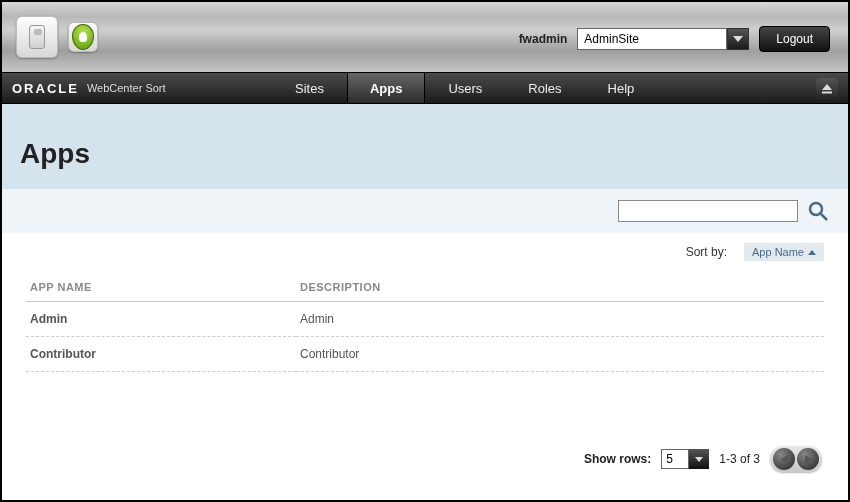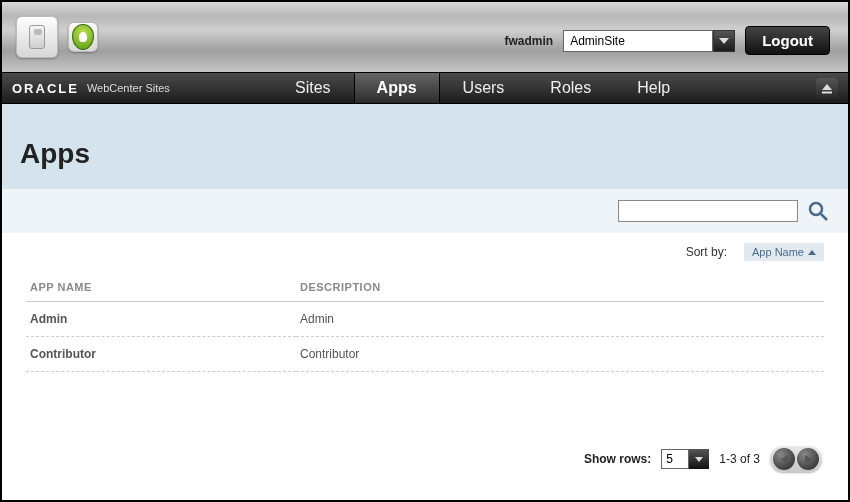--- a/index.html
+++ b/index.html
@@ -13,29 +13,29 @@
   .switch-shape { width: 16px; height: 24px; background: linear-gradient(#f5f5f5,#cfcfcf); border:1px solid #999; border-radius:3px; position:relative; }
   .switch-shape::after{ content:""; position:absolute; left:4px; top:3px; width:8px; height:6px; background:#bbb; border-radius:2px;}
   .shield-shape { width: 22px; height: 26px; background: radial-gradient(circle at 50% 30%, #b9e04a, #5a9a12); border-radius: 50% 50% 50% 50% / 45% 45% 55% 55%; border:1px solid #3f6b0b; display:flex; align-items:center; justify-content:center;}
   .shield-shape::after{ content:""; width:8px; height:10px; background:#fff; border-radius:50% 50% 40% 40%;}
   .top-right { position:absolute; right: 18px; top: 24px; display:flex; align-items:center; gap:10px; }
   .user-label { font-weight:bold; color:#222; font-size:12px; }
   .site-select { display:flex; align-items:center; }
   .site-select input { height:22px; width:150px; border:1px solid #666; padding:0 6px; font-size:12px; background:#fff; }
   .dd-btn { width:22px; height:22px; background:linear-gradient(#555,#1a1a1a); border:1px solid #333; display:flex; align-items:center; justify-content:center; cursor:pointer; }
   .dd-btn svg { fill:#ddd; }
-  .logout-btn { background:linear-gradient(#444,#111); color:#fff; border:1px solid #000; border-radius:4px; padding:5px 16px; font-size:15px; font-weight:bold; cursor:pointer; }
+  .logout-btn { background:linear-gradient(#444,#111); color:#fff; border:1px solid #000; border-radius:4px; padding:5px 16px; font-size:12px; font-weight:normal; cursor:pointer; }
 
   
   .navbar { height:32px; background:linear-gradient(#4a4a4a,#1c1c1c); display:flex; align-items:center; color:#e8e8e8; border-top:1px solid #000; border-bottom:1px solid #000; padding:0 10px; position:relative;}
   .brand { display:flex; align-items:center; gap:8px; }
   .brand-oracle { font-weight:bold; letter-spacing:2px; font-size:13px; color:#fff;}
   .brand-sub { font-size:11px; color:#ddd; }
   .nav-items { position:absolute; left:270px; top:0; height:100%; display:flex; align-items:center; }
-  .nav-item { padding:8px 22px; height:100%; display:flex; align-items:center; color:#eee; font-size:16px; cursor:pointer; border-left:1px solid rgba(0,0,0,0); border-right:1px solid rgba(0,0,0,0);}
+  .nav-item { padding:8px 22px; height:100%; display:flex; align-items:center; color:#eee; font-size:13px; cursor:pointer; border-left:1px solid rgba(0,0,0,0); border-right:1px solid rgba(0,0,0,0);}
   .nav-item.active { background:linear-gradient(#666,#2c2c2c); border-left:1px solid #000; border-right:1px solid #000; color:#fff; font-weight:bold;}
   .eject-btn { position:absolute; right:10px; top:5px; width:22px; height:22px; border-radius:4px; background:linear-gradient(#555,#222); display:flex; align-items:center; justify-content:center; cursor:pointer; }
   .eject-btn svg{ fill:#ddd;}
 
   
   .page-head { background:#d4e3ec; padding:34px 18px 18px; border-bottom:1px solid #d4e3ec;}
   .page-title { font-size:28px; font-weight:bold; color:#222;}
 
   
   .search-row { background:#eef4f7; padding:10px 18px; display:flex; justify-content:flex-end; align-items:center; gap:8px;}
@@ -88,21 +88,21 @@
             </svg>
         </div>
       </div>
       <button class="logout-btn">Logout</button>
     </div>
   </div>
 
   <div class="navbar">
     <div class="brand">
       <span class="brand-oracle">ORACLE</span>
-      <span class="brand-sub">WebCenter Sites</span>
+      <span class="brand-sub">WebCenter Sort</span>
     </div>
     <div class="nav-items" id="nav-items">
         <div class="nav-item">Sites</div>
         <div class="nav-item active">Apps</div>
         <div class="nav-item">Users</div>
         <div class="nav-item">Roles</div>
         <div class="nav-item">Help</div>
       </div>
     <div class="eject-btn">
       <svg width="10" height="10">

